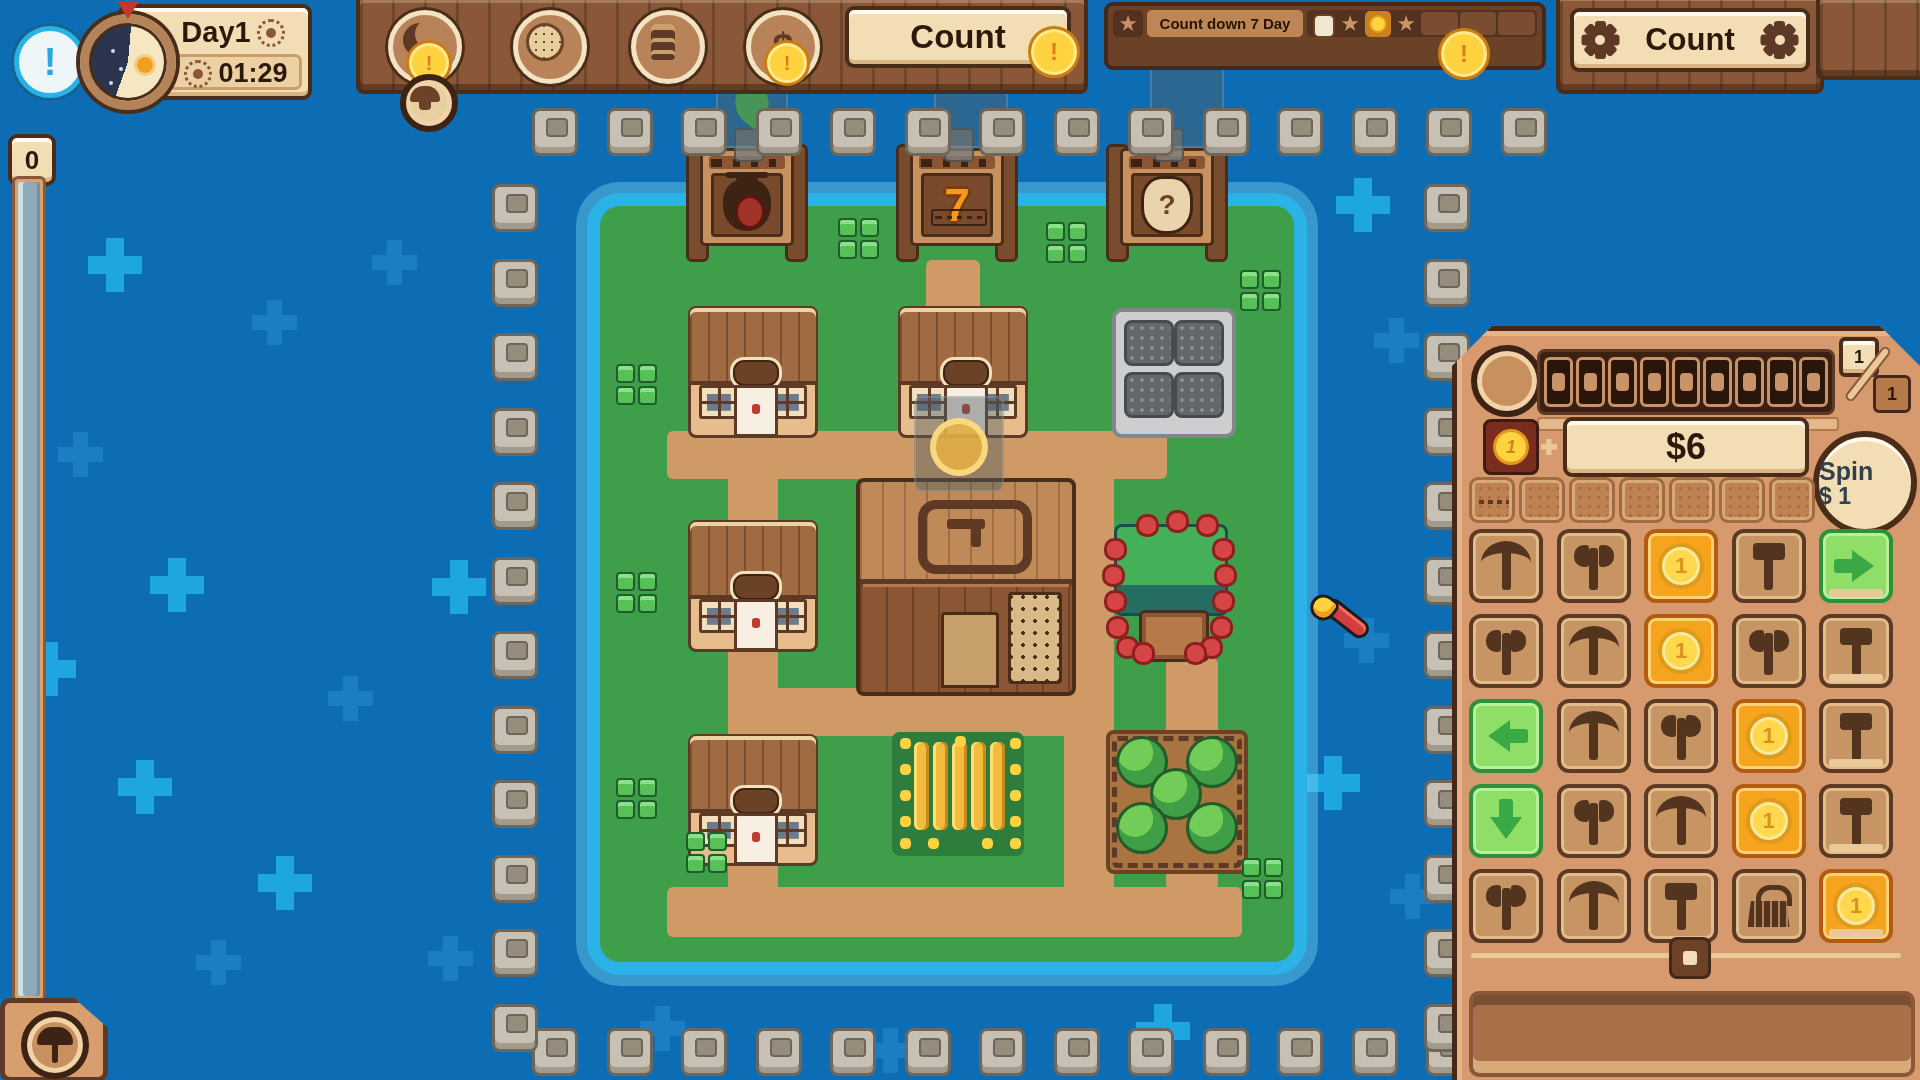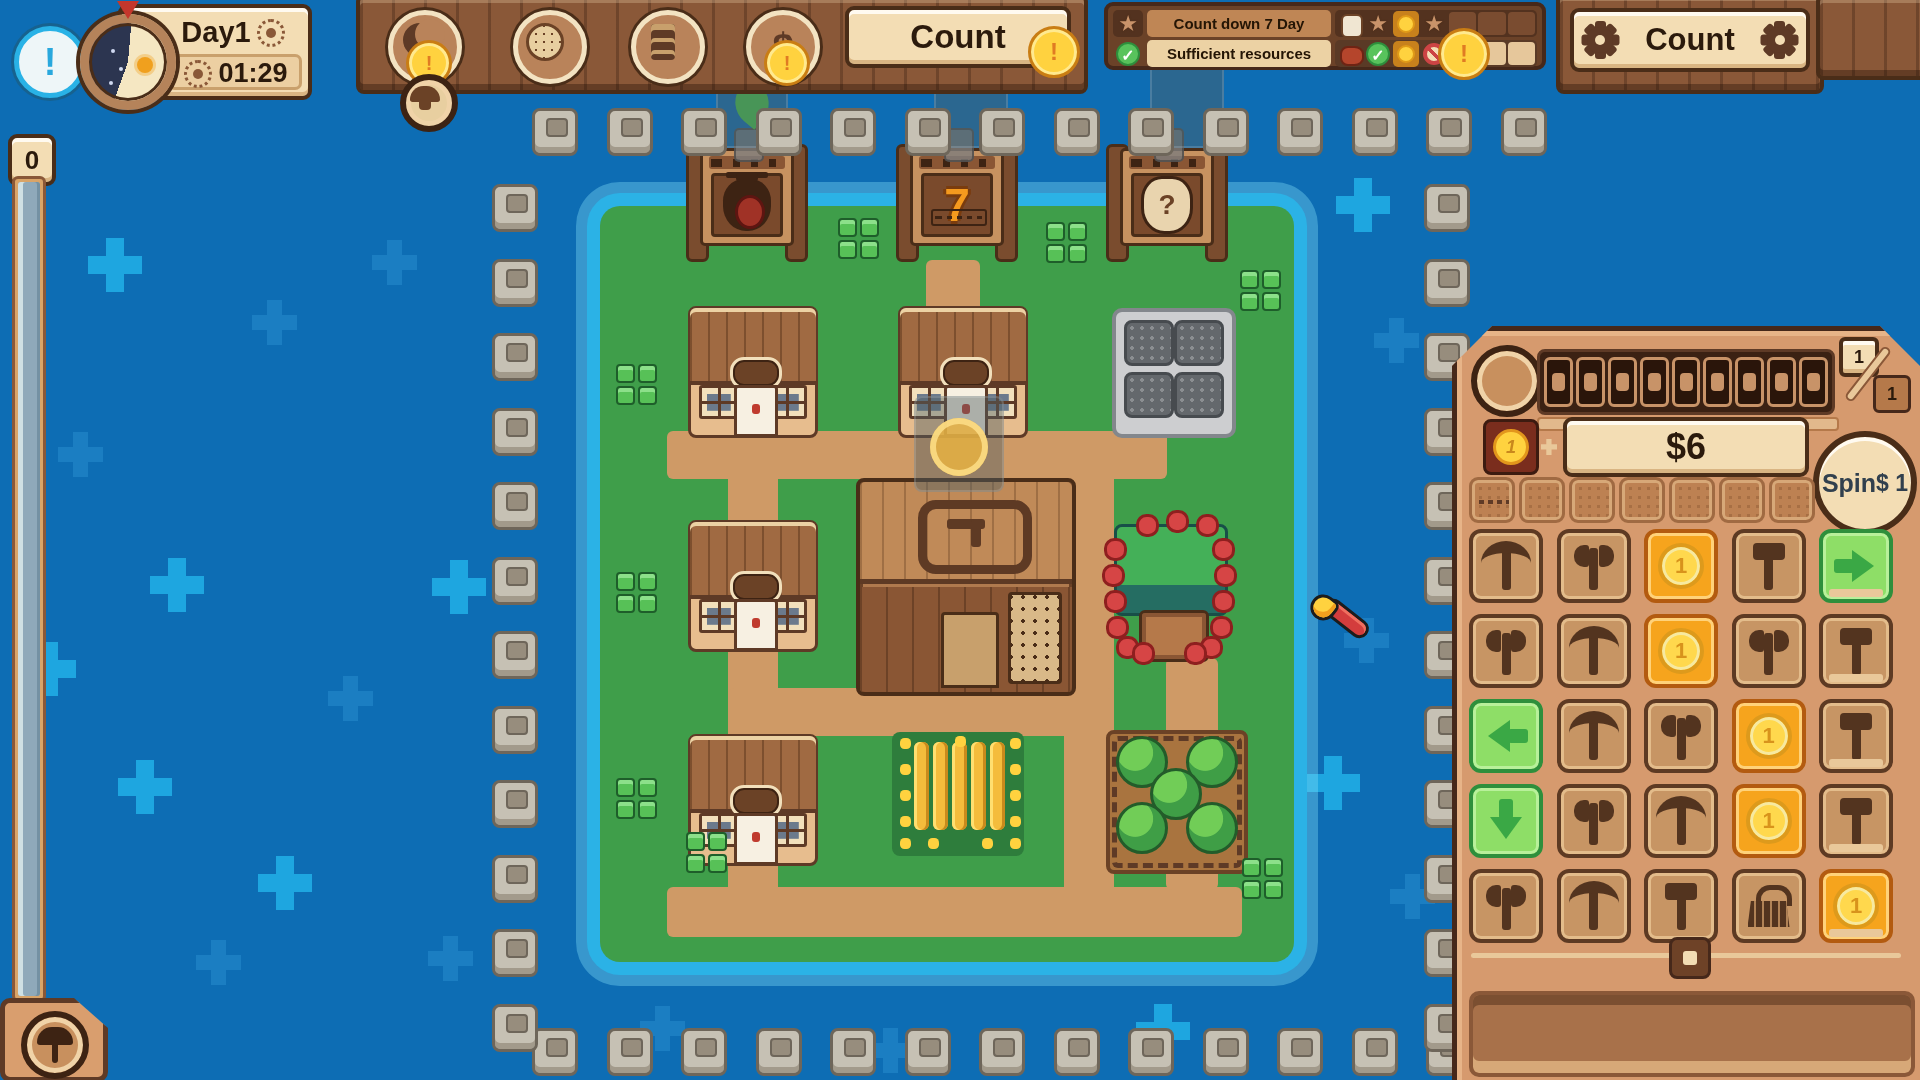--- a/index.html
+++ b/index.html
@@ -162,21 +162,21 @@
     font-weight:bold;font-size:18px;}
   .slash{position:absolute;width:62px;height:6px;background:#e9c89a;border-radius:3px;transform:rotate(-52deg);box-shadow:0 0 0 2px #8a5838;}
   .bettile{position:absolute;left:26px;top:88px;width:50px;height:50px;background:#7a2d1d;border:3px solid #3d1b10;border-radius:8px;}
   .bettile i{position:absolute;left:50%;top:50%;width:36px;height:36px;margin:-18px 0 0 -18px;border-radius:50%;background:#ffd23f;
     border:3px solid #e2961c;box-sizing:border-box;color:#c9881c;font-weight:bold;font-size:18px;text-align:center;line-height:30px;}
   .plus{position:absolute;left:84px;top:108px;width:16px;height:16px;background:#e9c89a;
     clip-path:polygon(33% 0,66% 0,66% 33%,100% 33%,100% 66%,66% 66%,66% 100%,33% 100%,33% 66%,0 66%,0 33%,33% 33%);}
   .money{position:absolute;left:106px;top:86px;width:238px;height:52px;display:flex;align-items:center;justify-content:center;
     font-size:36px;font-weight:bold;color:#2b1a0c;}
   .spin{position:absolute;left:356px;top:100px;width:92px;height:92px;border-radius:50%;background:#f3ddb4;border:6px solid #4a2d18;
-    display:flex;flex-direction:row;align-items:center;justify-content:center;line-height:1.05;
+    display:flex;flex-direction:column;align-items:flex-start;justify-content:center;line-height:1.05;
     font-weight:bold;color:#31404e;font-size:25px;box-shadow:inset 0 4px 0 #fffaf0;}
   .tray{position:absolute;left:12px;top:146px;display:flex;gap:4px;}
   .trayslot{width:46px;height:46px;background:#bd8152;border:3px solid #a06a42;border-radius:9px;box-sizing:border-box;
     box-shadow:inset 0 0 0 3px #d7a878;background-image:radial-gradient(#a76f44 1.5px,transparent 1.5px);background-size:9px 9px;background-position:4px 4px;position:relative;}
   .trayslot.dash:after{content:"";position:absolute;left:7px;top:20px;width:30px;height:4px;
     background-image:repeating-linear-gradient(90deg,#5e3a26 0 5px,transparent 5px 9px);}
   .tile{position:absolute;width:74px;height:74px;background:#c79564;border:4px solid #5d3a23;border-radius:12px;box-sizing:border-box;
     box-shadow:inset 0 0 0 3px #e3bc8b;}
   .tile.coin{background:#f6a41d;border-color:#b35b10;box-shadow:inset 0 0 0 3px #ffd27a;}
   .tile.green{background:#8ede67;border-color:#2e8f3c;box-shadow:inset 0 0 0 3px #b8f09a;}
@@ -232,21 +232,21 @@
   #compass .ptr{position:absolute;left:50%;top:-22px;width:0;height:0;margin-left:-11px;border:11px solid transparent;border-top:18px solid #c4372c;}
   #compass .sunb{position:absolute;right:14px;top:34px;width:16px;height:16px;border-radius:50%;background:#f0a01e;box-shadow:0 0 0 3px rgba(240,160,30,.35);}
   #compass .star{position:absolute;width:4px;height:4px;border-radius:50%;background:#cfd8f0;}
 
   .rowline{display:flex;align-items:center;gap:6px;}
 
   
   #quests{position:absolute;left:1104px;top:2px;width:442px;height:68px;background:#6b4228;border:4px solid #46281a;border-radius:9px;
     box-sizing:border-box;padding:4px 5px;display:flex;flex-direction:column;gap:3px;}
   .qrow{display:flex;gap:4px;height:27px;}
-  .qtitle{width:184px;border-radius:5px;display:flex;align-items:center;justify-content:center;font-size:15px;font-weight:bold;color:#241505;flex:none;}
+  .qtitle{width:156px;border-radius:5px;display:flex;align-items:center;justify-content:center;font-size:15px;font-weight:bold;color:#241505;flex:none;}
   .qslots{flex:1;background:#53321f;border-radius:5px;display:flex;align-items:center;gap:2px;padding:0 2px;}
   .qempty{height:23px;border-radius:4px;flex:1;}
 </style>
 </head>
 <body>
 
 <div id="decor">
     <div class="cross v1" style="left: 88px; top: 238px; width: 54px; height: 54px;">
       <i style="left: 18px; top: 0px; width: 18px; height: 18px;"></i>
       <i style="left: 0px; top: 18px; width: 18px; height: 18px;"></i>
@@ -863,35 +863,20 @@
       <div class="qslots" style="background: rgb(83, 50, 31);">
         <div class="qi qi-villager"></div>
         <div class="qi qi-star"></div>
         <div class="qi qi-coin"></div>
         <div class="qi qi-star"></div>
         <div class="qempty" style="background: rgb(122, 76, 48);"></div>
         <div class="qempty" style="background: rgb(122, 76, 48);"></div>
         <div class="qempty" style="background: rgb(122, 76, 48);"></div>
       </div>
     </div>
-    <div class="qrow">
-      <div class="lead" style="background: transparent;">
-        <span class="qi qi-check"></span>
-      </div>
-      <div class="qtitle" style="background: rgb(236, 210, 164);">Sufficient resources</div>
-      <div class="qslots" style="background: rgb(90, 58, 38);">
-        <div class="qi qi-meat"></div>
-        <div class="qi qi-check"></div>
-        <div class="qi qi-coin"></div>
-        <div class="qi qi-no"></div>
-        <div class="qempty" style="background: rgb(230, 199, 155);"></div>
-        <div class="qempty" style="background: rgb(230, 199, 155);"></div>
-        <div class="qempty" style="background: rgb(230, 199, 155);"></div>
-      </div>
-    </div>
   </div>
 <div class="coinb" style="left:1438px;top:28px;width:46px;height:46px;font-size:24px;">!</div>
 
 <div class="woodbar" style="left:1556px;top:-8px;width:260px;height:94px;"></div>
 <div class="cream" style="position:absolute;left:1570px;top:8px;width:232px;height:56px;display:flex;align-items:center;justify-content:center;gap:26px;">
   <span class="gear" style="position:relative;width:38px;height:38px;flex:none;">
       <i></i>
       <i style="transform:rotate(45deg);"></i>
       <i style="transform:rotate(90deg);"></i>
       <i style="transform:rotate(135deg);"></i>

